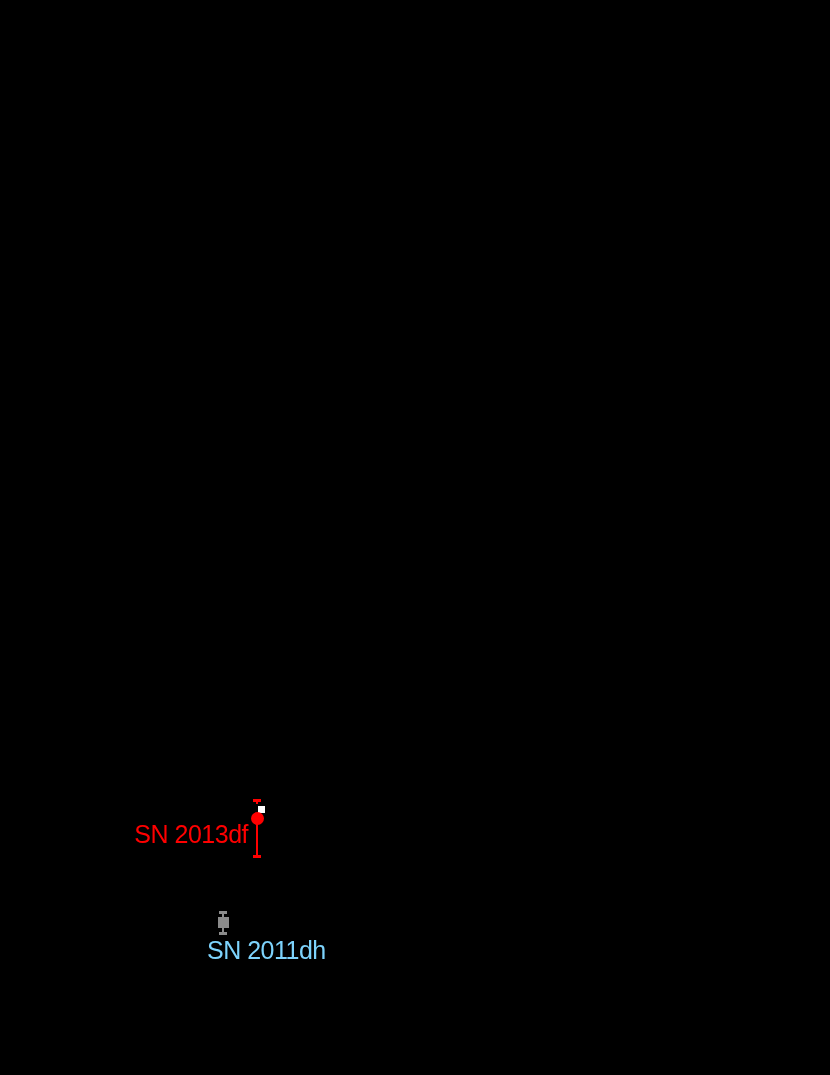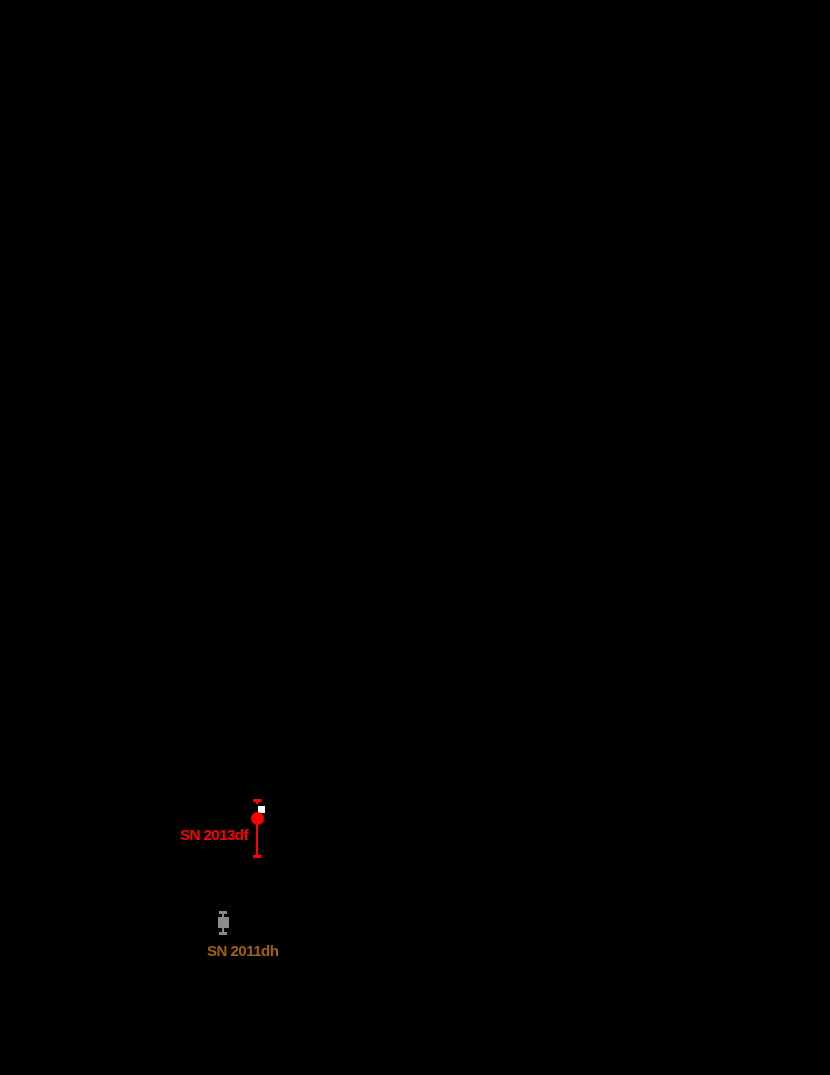--- a/index.html
+++ b/index.html
@@ -25,35 +25,35 @@
   }
   .marker {
     position: absolute;
   }
   .marker-circle {
     border-radius: 50%;
   }
   .point-label {
     position: absolute;
     z-index: 4;
-    font-weight: bold;
-    font-size: 15px;
+    font-weight: normal;
+    font-size: 25px;
     line-height: 19px;
     letter-spacing: -0.5px;
     white-space: nowrap;
   }
 </style>
 </head>
 <body>
 
 <div class="figure-canvas" id="figure-canvas" style="width: 830px; height: 1075px; background: rgb(0, 0, 0);">
     <div class="errbar-line" style="left: 256px; top: 799px; width: 2px; height: 59px; background: rgb(255, 0, 0);"></div>
     <div class="errbar-cap" style="left: 253px; top: 799px; width: 8px; height: 3px; background: rgb(255, 0, 0);"></div>
     <div class="errbar-cap" style="left: 253px; top: 855px; width: 8px; height: 3px; background: rgb(255, 0, 0);"></div>
     <div class="marker marker-circle" style="width: 13px; height: 13px; left: 251px; top: 812px; z-index: 3; background: rgb(255, 0, 0); box-sizing: border-box;"></div>
     <div class="point-label" style="color: rgb(255, 0, 0); top: 825px; right: 582px; text-align: right;">SN 2013df</div>
     <div class="marker" style="width: 11px; height: 11px; left: 256px; top: 804px; z-index: 2; background: rgb(255, 255, 255); box-sizing: border-box; border: 2px solid rgb(0, 0, 0);"></div>
     <div class="errbar-line" style="left: 222px; top: 911px; width: 2px; height: 24px; background: rgb(139, 139, 139);"></div>
     <div class="errbar-cap" style="left: 219px; top: 911px; width: 8px; height: 3px; background: rgb(139, 139, 139);"></div>
     <div class="errbar-cap" style="left: 219px; top: 932px; width: 8px; height: 3px; background: rgb(139, 139, 139);"></div>
     <div class="marker" style="width: 11px; height: 11px; left: 218px; top: 917px; z-index: 3; background: rgb(139, 139, 139); box-sizing: border-box;"></div>
-    <div class="point-label" style="color: #a16207; top: 941px; left: 207px; text-align: right;">SN 2011dh</div>
+    <div class="point-label" style="color: #7dd3fc; top: 941px; left: 207px; text-align: right;">SN 2011dh</div>
   </div>
 
 </body></html>

